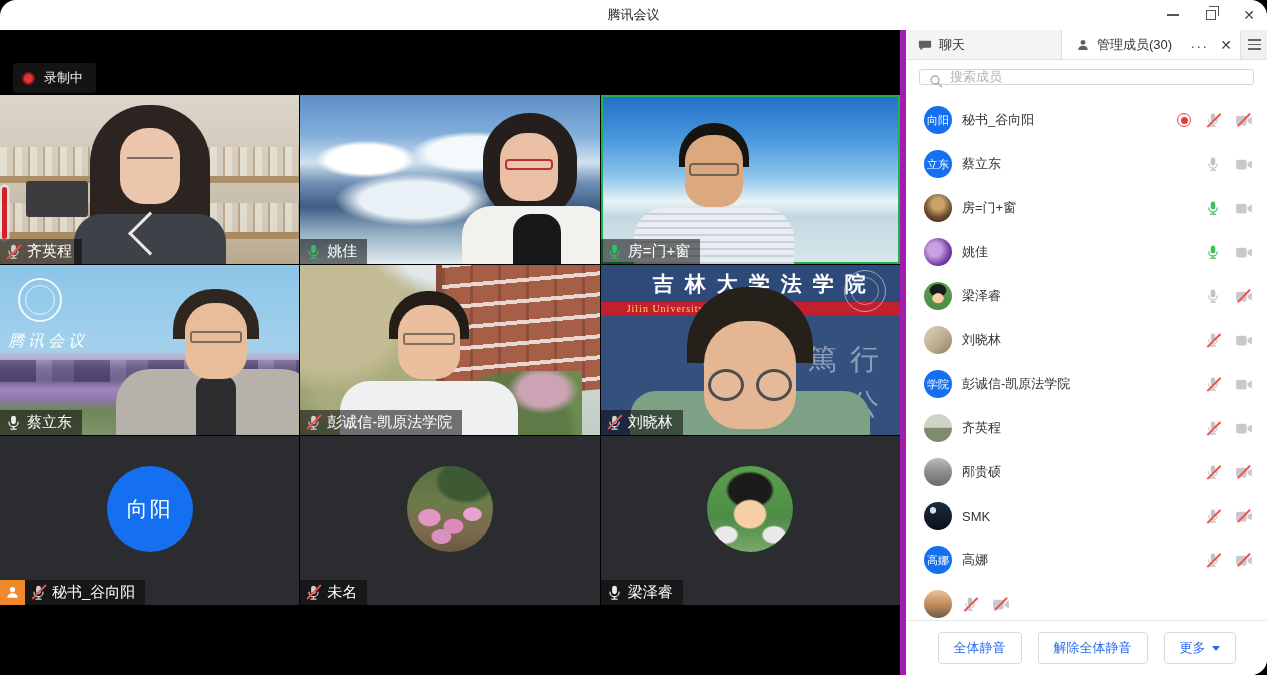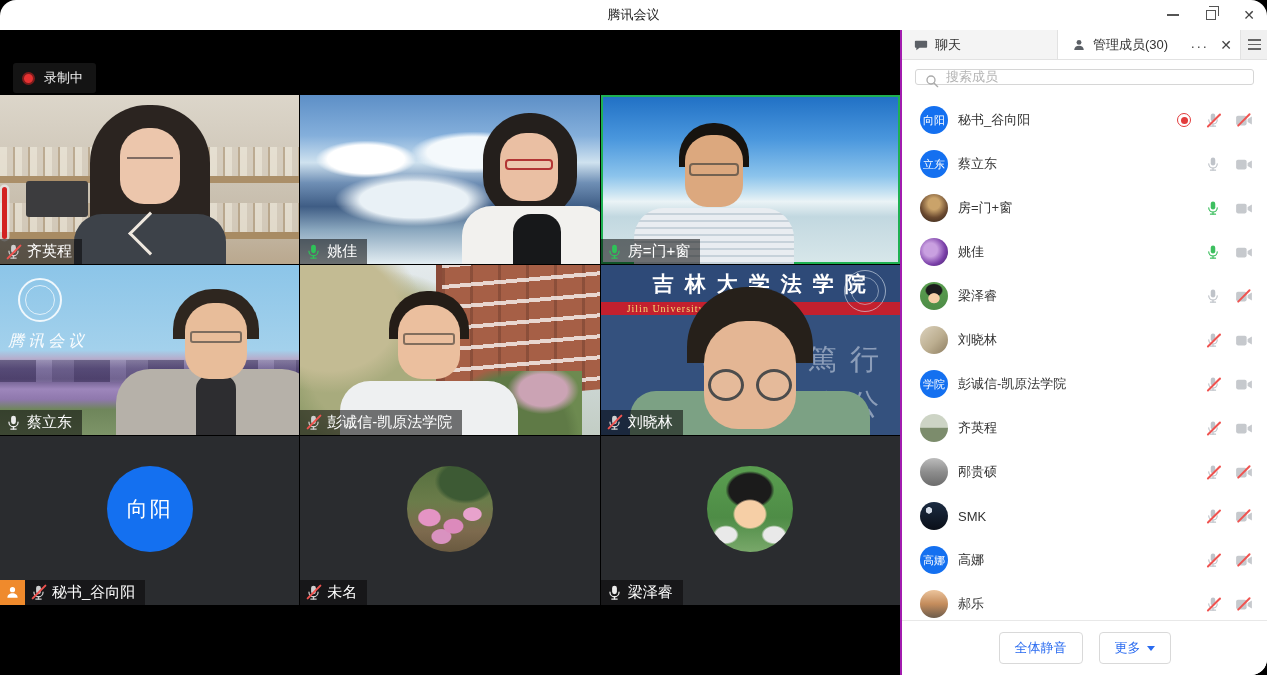--- a/index.html
+++ b/index.html
@@ -130,21 +130,21 @@
     radial-gradient(44px 32px at 68% 18%, #3d5a34 0 58%, transparent 70%),
     linear-gradient(180deg,#56703f 0%,#6b7c4a 42%,#7d6a4e 76%,#6a5a40 100%); }
   #t9 .avatar-big { background:
     radial-gradient(26px 23px at 50% 56%, #f6cfa6 0 58%, transparent 66%),
     radial-gradient(36px 28px at 50% 28%, #1b1b1b 0 58%, transparent 68%),
     radial-gradient(20px 15px at 22% 80%, #e9e9e9 0 52%, transparent 64%),
     radial-gradient(20px 15px at 78% 80%, #e9e9e9 0 52%, transparent 64%),
     linear-gradient(180deg,#5a9e50 0%,#4e8c46 60%,#79a86a 100%); }
 
   
-  .sidebar { position:absolute; top:30px; left:900px; width:367px; height:645px; background:#fff; border-left:2px solid #a21caf; display:flex; flex-direction:column; }
+  .sidebar { position:absolute; top:30px; left:900px; width:367px; height:645px; background:#fff; border-left:6px solid #a21caf; display:flex; flex-direction:column; }
   .tabs { display:flex; height:30px; border-bottom:1px solid #e2e2e2; flex:none; }
   .tab { display:flex; align-items:center; gap:7px; font-size:13px; color:#333; }
   .tab-chat { width:156px; background:#f4f4f4; border-right:1px solid #e2e2e2; padding-left:12px; }
   .tab-members { flex:1; background:#fff; padding-left:14px; position:relative; }
   .tab svg { width:14px; height:14px; fill:#5c6066; flex:none; }
   .tab-actions { position:absolute; right:8px; top:0; height:30px; display:flex; align-items:center; gap:12px; }
   .dots3 { color:#555; font-size:15px; letter-spacing:1px; line-height:1; }
   .tab-close { color:#444; font-size:14px; line-height:1; }
   .menu-btn { width:27px; flex:none; background:#f0f0f0; border-left:1px solid #e2e2e2; display:flex; flex-direction:column; align-items:center; justify-content:center; gap:3px; }
   .menu-btn i { width:13px; height:1.6px; background:#666; }
@@ -640,24 +640,20 @@
             </span>
       <span class="cam-ico" data-state="off">
               <svg>
                 <use href="#i-cam"></use>
               </svg>
             </span>
     </div>
   </div>
         <div class="mrow">
     <div class="m-avatar av-sunset"></div>
-    <div class="m-names">
-      <div class="m-name">郝乐</div>
-
-    </div>
     <div class="m-icons">
 
       <span class="mic-ico" data-state="muted">
               <svg>
                 <use href="#i-mic"></use>
               </svg>
             </span>
       <span class="cam-ico" data-state="off">
               <svg>
                 <use href="#i-cam"></use>
@@ -666,19 +662,22 @@
     </div>
   </div>
       </div>
 
 
     <div class="sfooter">
       <button class="sbtn">
           <span>全体静音</span>
         </button>
       <button class="sbtn">
+          <span>解除全体静音</span>
+        </button>
+      <button class="sbtn">
           <span>更多</span>
           <span class="caret"></span>
         </button>
     </div>
   </div>
 
 </div>
 
 </body></html>

